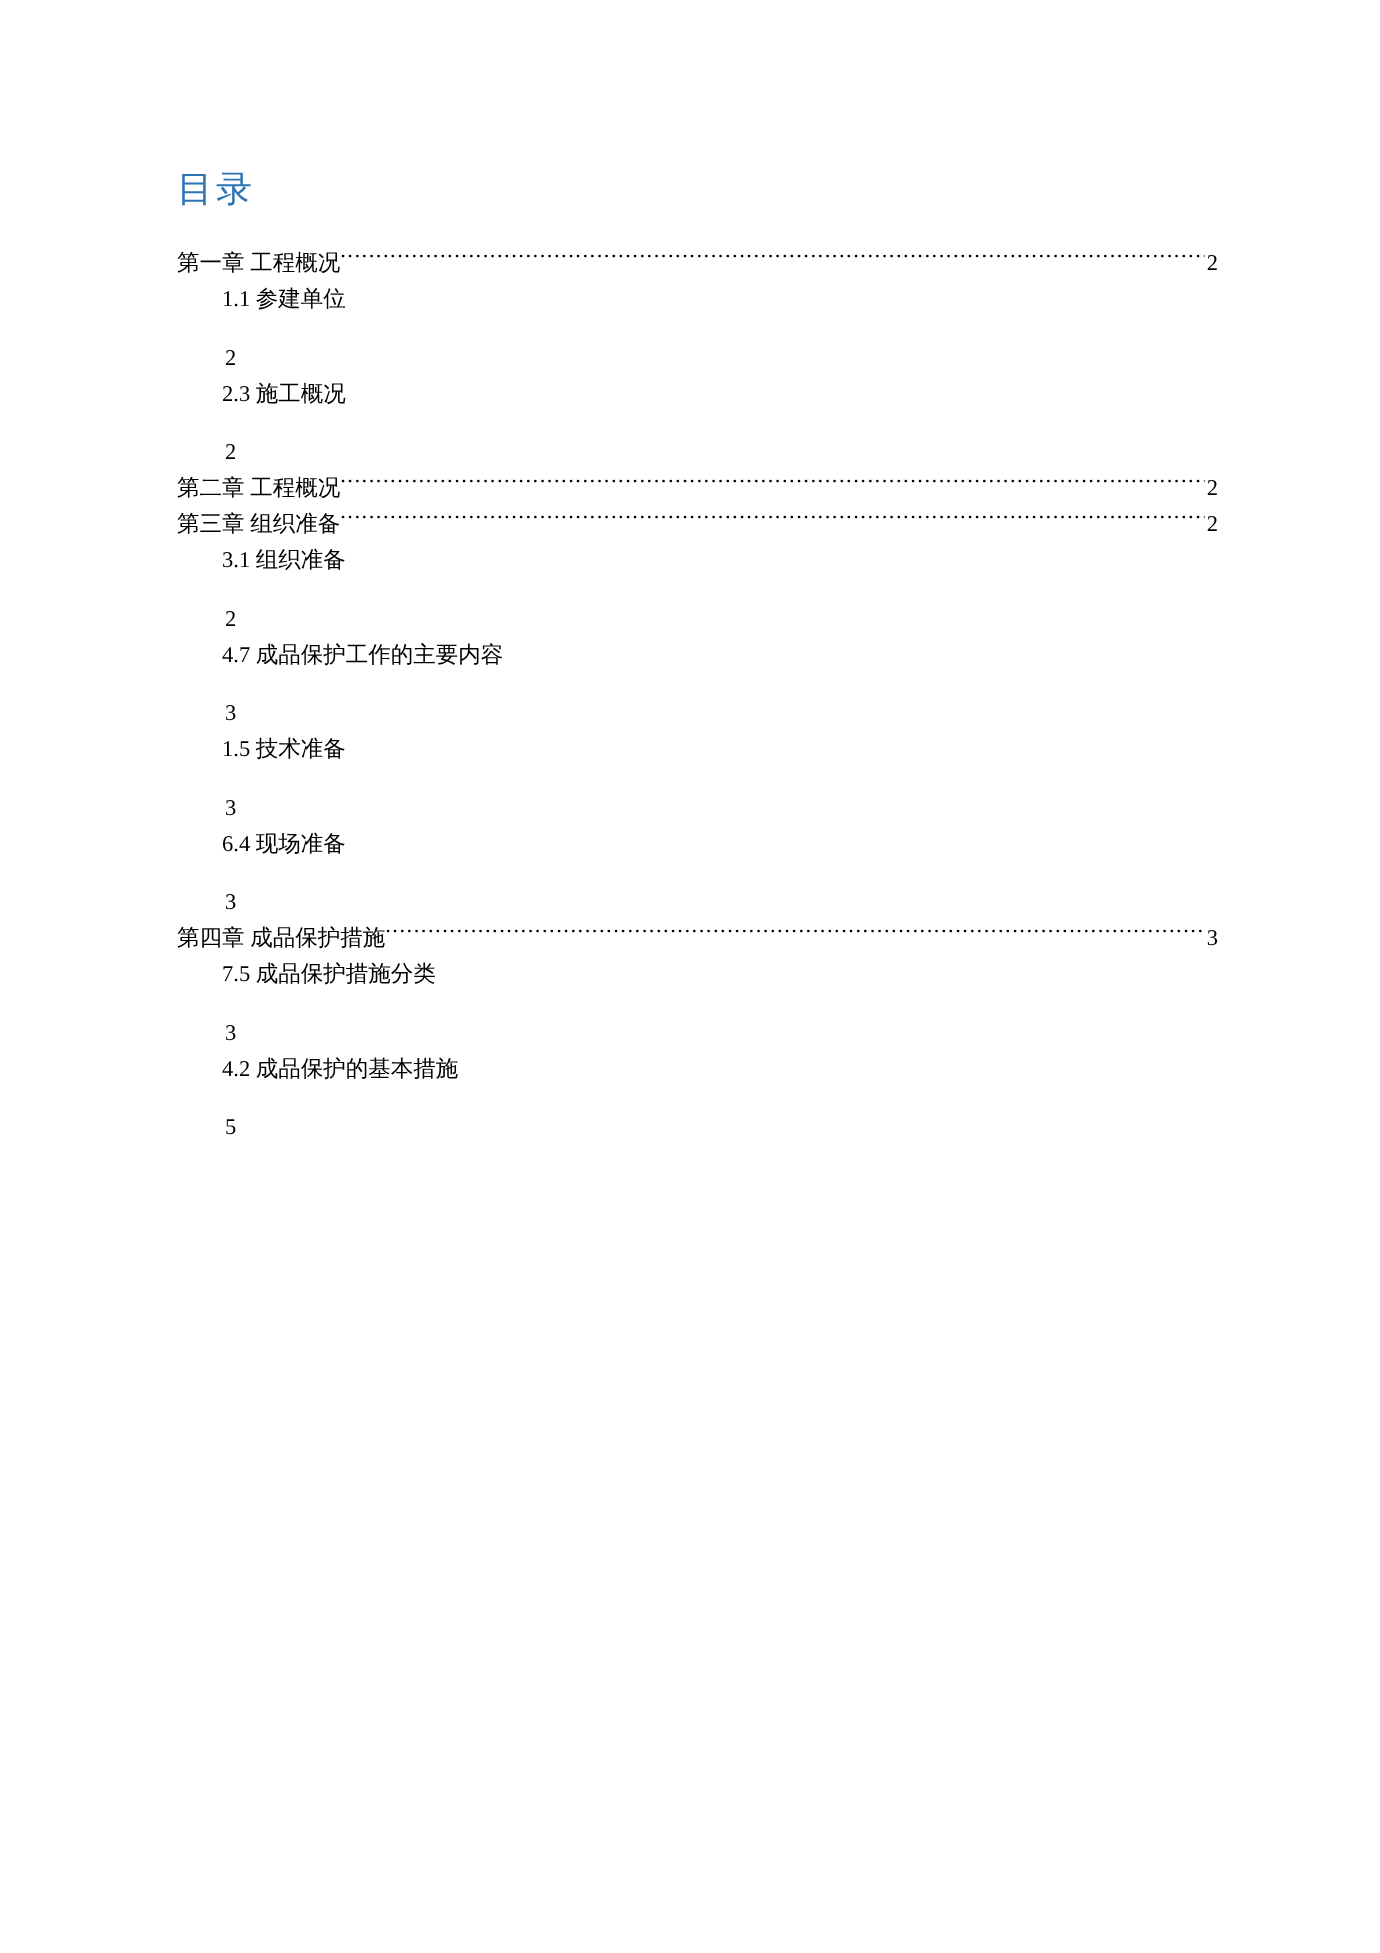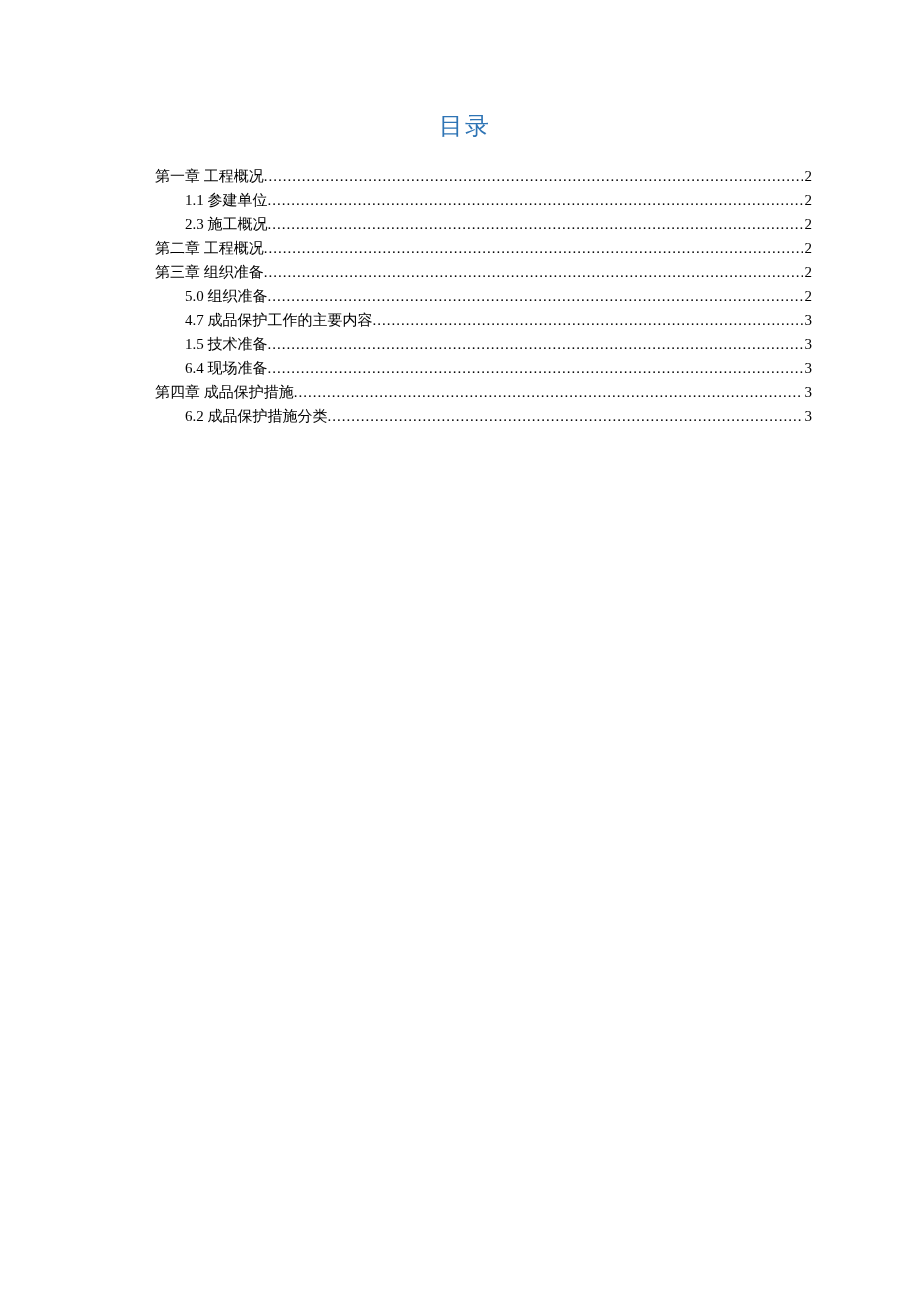--- a/index.html
+++ b/index.html
@@ -4,39 +4,37 @@
   <style>
     * { margin: 0; padding: 0; box-sizing: border-box; }
     body {
       width: 920px;
       height: 1302px;
       background: #ffffff;
       font-family: "SimSun", "宋体", serif;
       padding: 110px 108px 0 118px;
     }
     .title {
-      text-align: center;
       font-size: 24px;
       color: #2e74b5;
       font-family: "SimSun", "宋体", serif;
       font-weight: normal;
       margin-bottom: 22px;
       letter-spacing: 2px;
     }
     .toc-entry {
       display: flex;
-      align-items: flex-end;
+      align-items: flex-start;
       font-size: 15px;
       color: #000;
       line-height: 1.6;
       white-space: nowrap;
-      margin-left: 37px;
     }
     .toc-entry.level-0 { padding-left: 0; }
-    .toc-entry.level-1 { padding-left: 30px; }
+    .toc-entry.level-1 { padding-left: 30px; flex-direction: column; }
     .toc-label { flex: 0 0 auto; }
     .toc-dots {
       flex: 1 1 auto;
       overflow: hidden;
       position: relative;
       height: 1em;
     }
     .toc-dots::after {
       content: "........................................................................................................................................................................................................................................................................................";
       position: absolute;
@@ -73,21 +71,21 @@
     <span class="toc-label">第二章  工程概况</span>
     <span class="toc-dots"></span>
     <span class="toc-page">2</span>
   </div>
   <div class="toc-entry level-0">
     <span class="toc-label">第三章  组织准备</span>
     <span class="toc-dots"></span>
     <span class="toc-page">2</span>
   </div>
   <div class="toc-entry level-1">
-    <span class="toc-label">5.0 组织准备</span>
+    <span class="toc-label">3.1 组织准备</span>
     <span class="toc-dots"></span>
     <span class="toc-page">2</span>
   </div>
   <div class="toc-entry level-1">
     <span class="toc-label">4.7 成品保护工作的主要内容</span>
     <span class="toc-dots"></span>
     <span class="toc-page">3</span>
   </div>
   <div class="toc-entry level-1">
     <span class="toc-label">1.5 技术准备</span>
@@ -98,17 +96,22 @@
     <span class="toc-label">6.4 现场准备</span>
     <span class="toc-dots"></span>
     <span class="toc-page">3</span>
   </div>
   <div class="toc-entry level-0">
     <span class="toc-label">第四章  成品保护措施</span>
     <span class="toc-dots"></span>
     <span class="toc-page">3</span>
   </div>
   <div class="toc-entry level-1">
-    <span class="toc-label">6.2 成品保护措施分类</span>
+    <span class="toc-label">7.5 成品保护措施分类</span>
     <span class="toc-dots"></span>
     <span class="toc-page">3</span>
+  </div>
+  <div class="toc-entry level-1">
+    <span class="toc-label">4.2 成品保护的基本措施</span>
+    <span class="toc-dots"></span>
+    <span class="toc-page">5</span>
   </div>
 </div>
 
 </body></html>

